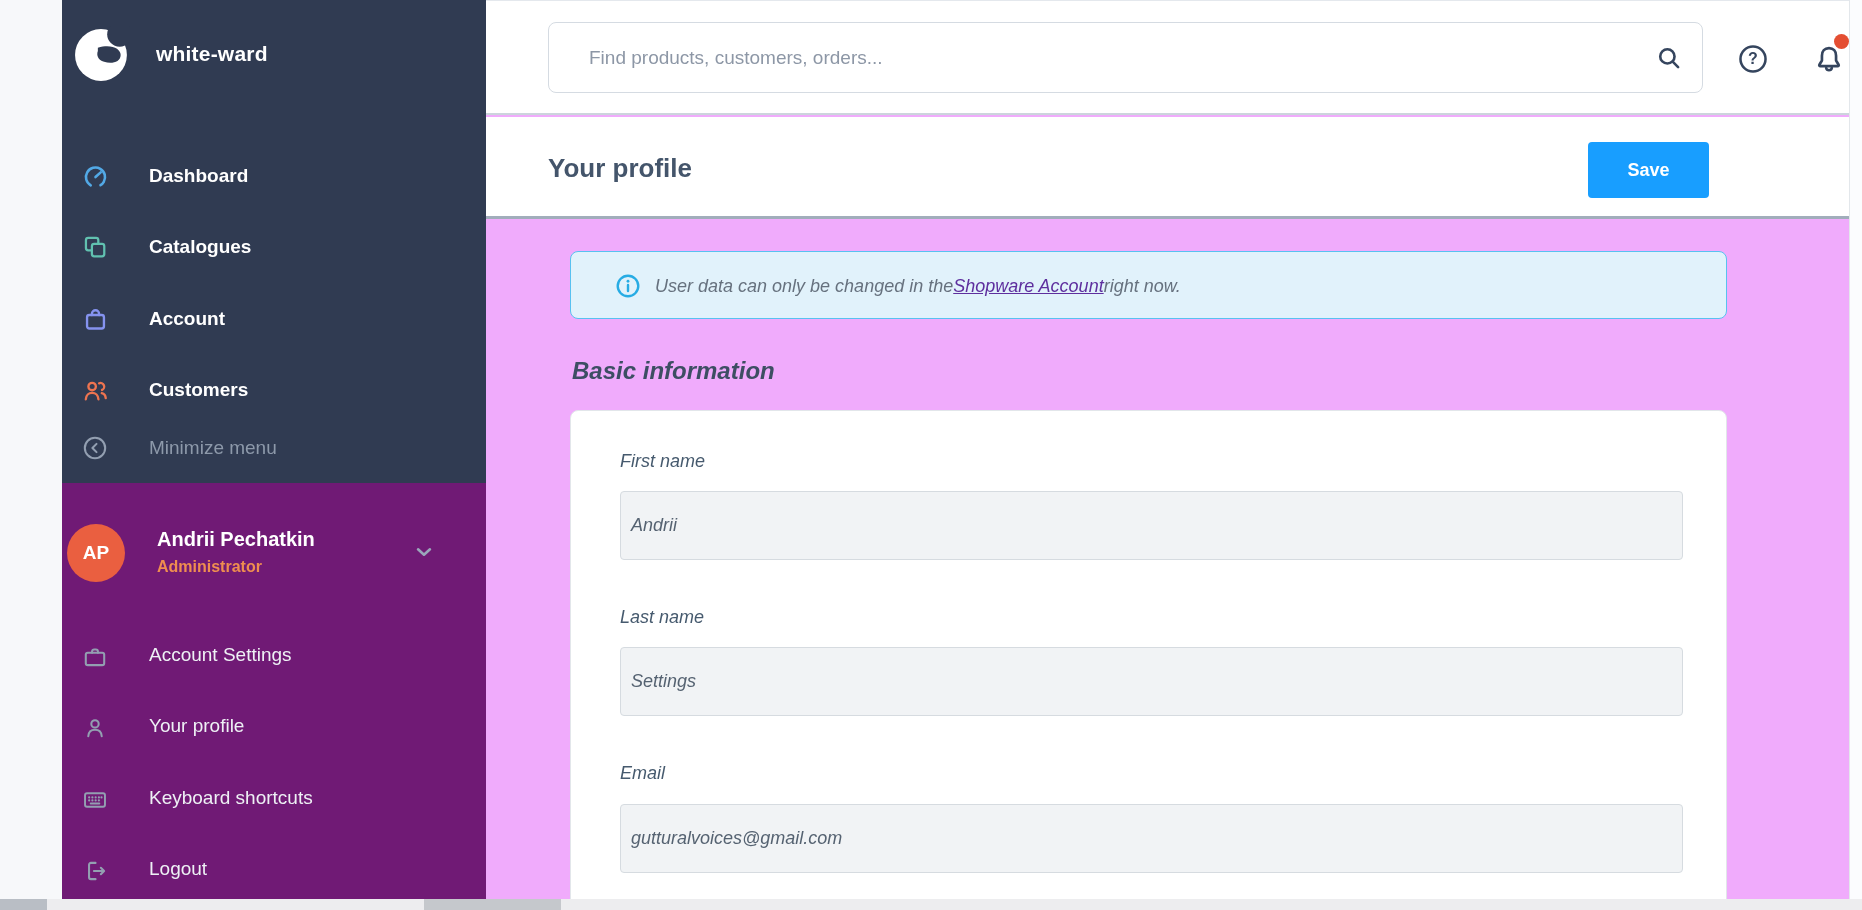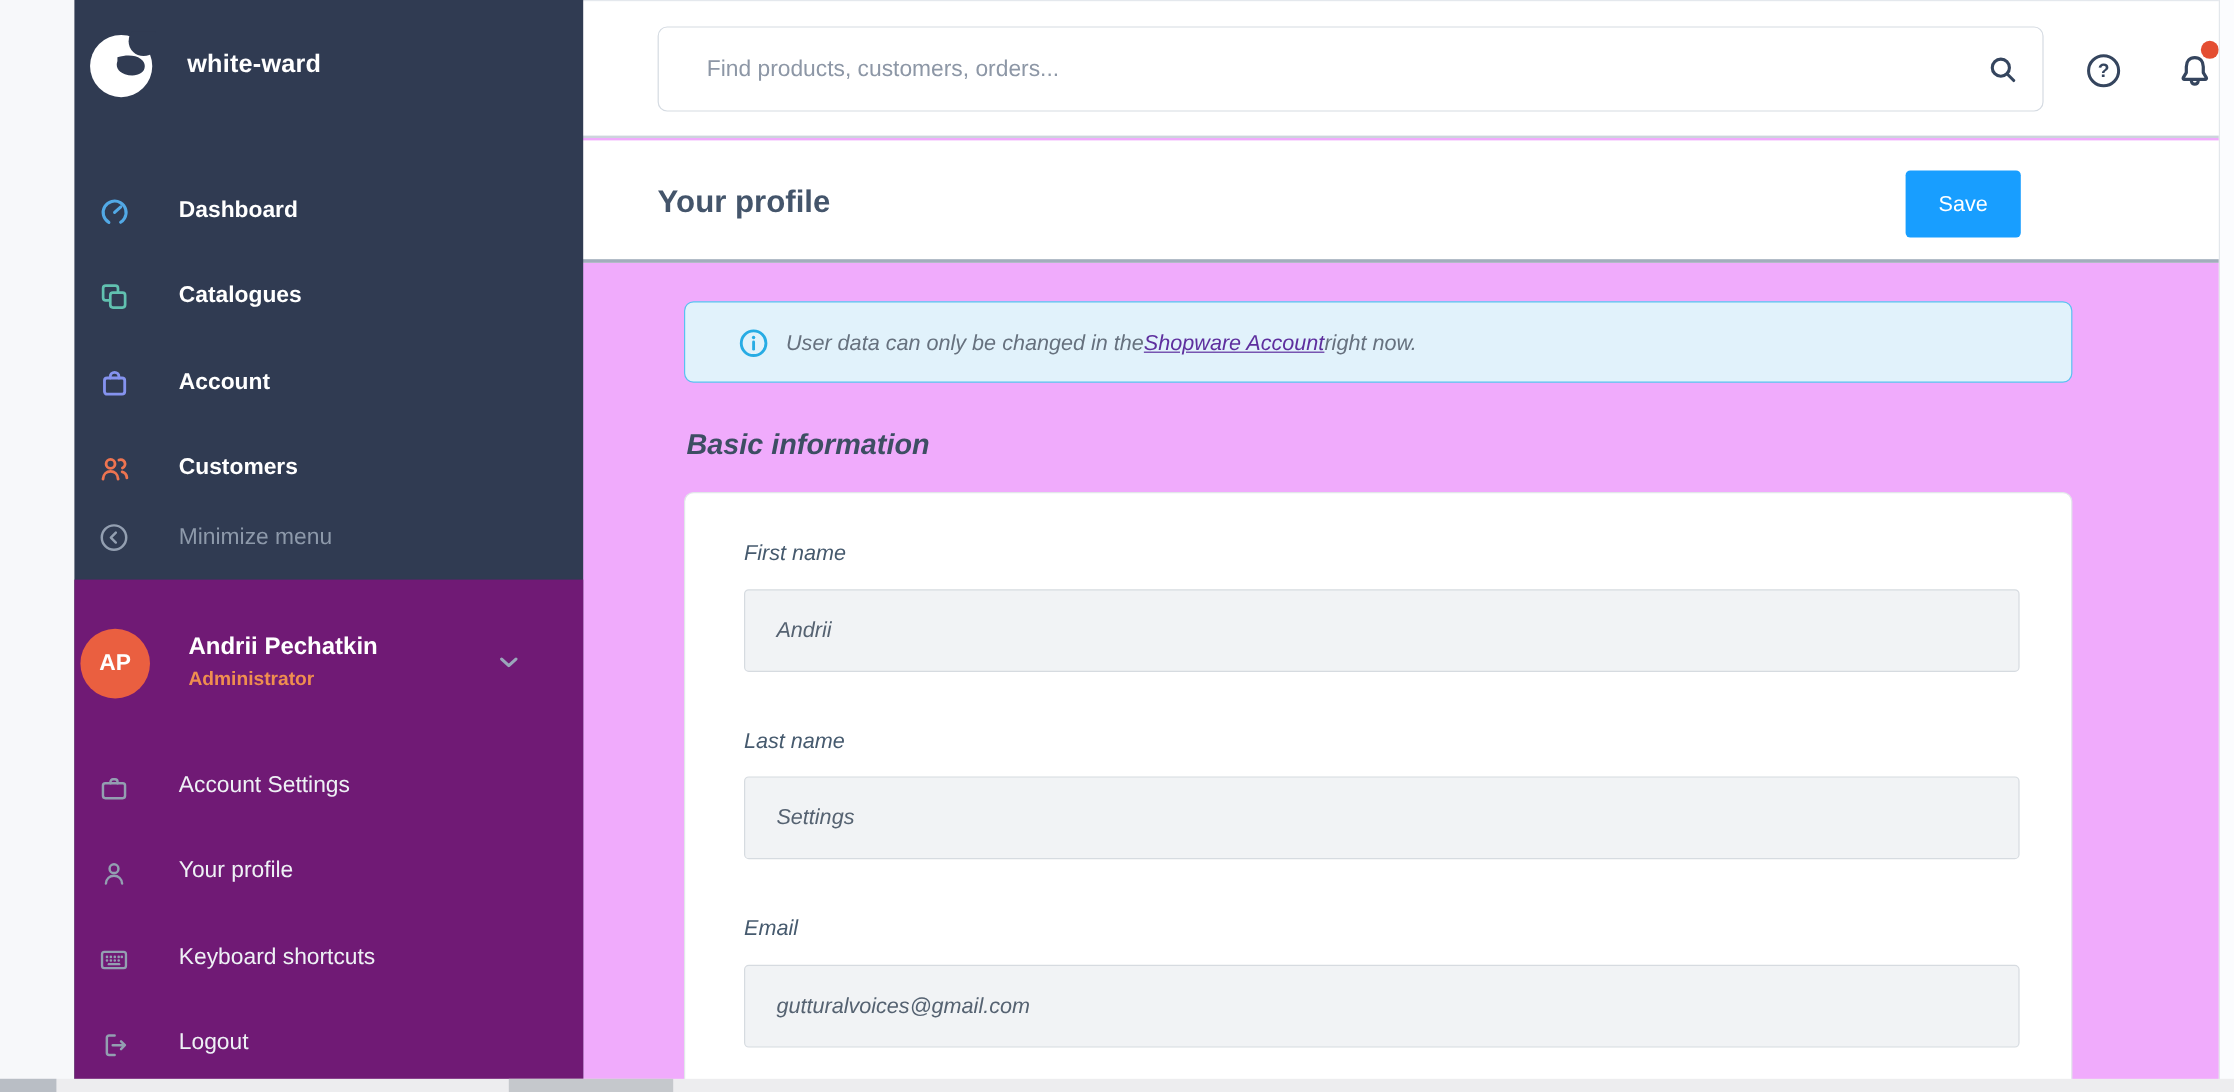--- a/index.html
+++ b/index.html
@@ -44,38 +44,38 @@
   .searchbox input::placeholder { color:#8d97a6; opacity:1; }
   .search-btn { position:absolute; right:20px; top:22px; width:26px; height:26px; background:none; border:none; cursor:pointer; padding:0; }
   .help-btn  { position:absolute; left:1313px; top:42px; width:32px; height:32px; background:none; border:none; cursor:pointer; padding:0; }
   .bell-btn  { position:absolute; left:1389px; top:42px; width:32px; height:32px; background:none; border:none; cursor:pointer; padding:0; }
   .notif-dot { position:absolute; left:1410px; top:33px; width:15px; height:15px; border-radius:50%; }
 
   .pagebar { position:absolute; left:0; top:117px; width:1438px; height:102px; background:#fff;
              border-bottom:3px solid #a1adbb; }
   .page-title { position:absolute; left:124px; top:0; height:102px; display:flex; align-items:center;
                 font-size:26px; font-weight:600; color:#44556b; }
-  .save-btn { position:absolute; left:1164px; top:25px; width:96px; height:56px; border:none; border-radius:4px;
-              color:#fff; font-family:inherit; font-size:18px; font-weight:400; cursor:pointer; }
+  .save-btn { position:absolute; left:1164px; top:25px; width:121px; height:56px; border:none; border-radius:4px;
+              color:#fff; font-family:inherit; font-size:18px; font-weight:700; cursor:pointer; }
 
   .content { position:absolute; left:4px; top:222px; width:1248px; height:688px;font-style:italic; }
   .banner { position:absolute; left:142px; top:29px; width:1157px; height:68px;
             border:1px solid #58c1f0; border-radius:8px; }
   .banner .info-ic { position:absolute; left:44px; top:21px; width:26px; height:26px; }
   .banner .btxt { position:absolute; left:84px; top:0; height:68px; display:flex; align-items:center;
                   font-size:18px; color:#66717e; }
   .banner a { text-decoration:underline; cursor:pointer; }
 
   .section-title { position:absolute; left:144px; top:135px; font-size:24px; font-weight:600; color:#3d4e63; }
   .card { position:absolute; left:142px; top:188px; width:1157px; height:720px; background:#fff;
           border:1px solid #e2e6ea; border-radius:8px; }
   .f-label { position:absolute; left:49px; font-size:18px; font-weight:500; color:#465a6e; }
   .f-input { position:absolute; left:49px; width:1063px; height:69px; background:#f1f3f5;
              border:1px solid #d6dbe0; border-radius:4px; display:flex; align-items:center;
-             padding-left:26px; font-size:18px; color:#556271; }
+             padding-left:10px; font-size:18px; color:#556271; }
   .lb0{top:40px} .in0{top:80px} .lb1{top:196px} .in1{top:236px} .lb2{top:352px} .in2{top:393px}
 
   
   .vscroll { position:absolute; right:0; top:0; width:13px; height:910px; background:#fbfcfe;
              border-left:1px solid #e3e7eb; z-index:40; }
   .hscroll { position:absolute; left:0; bottom:0; width:1862px; height:11px; background:#ededef; z-index:41; }
   .hthumb  { position:absolute; left:424px; top:0; width:137px; height:11px; background:#c5c8cc; }
   .hcorner { position:absolute; left:0; top:0; width:47px; height:11px; background:#b9bec5; }
 
   svg { display:block; }

